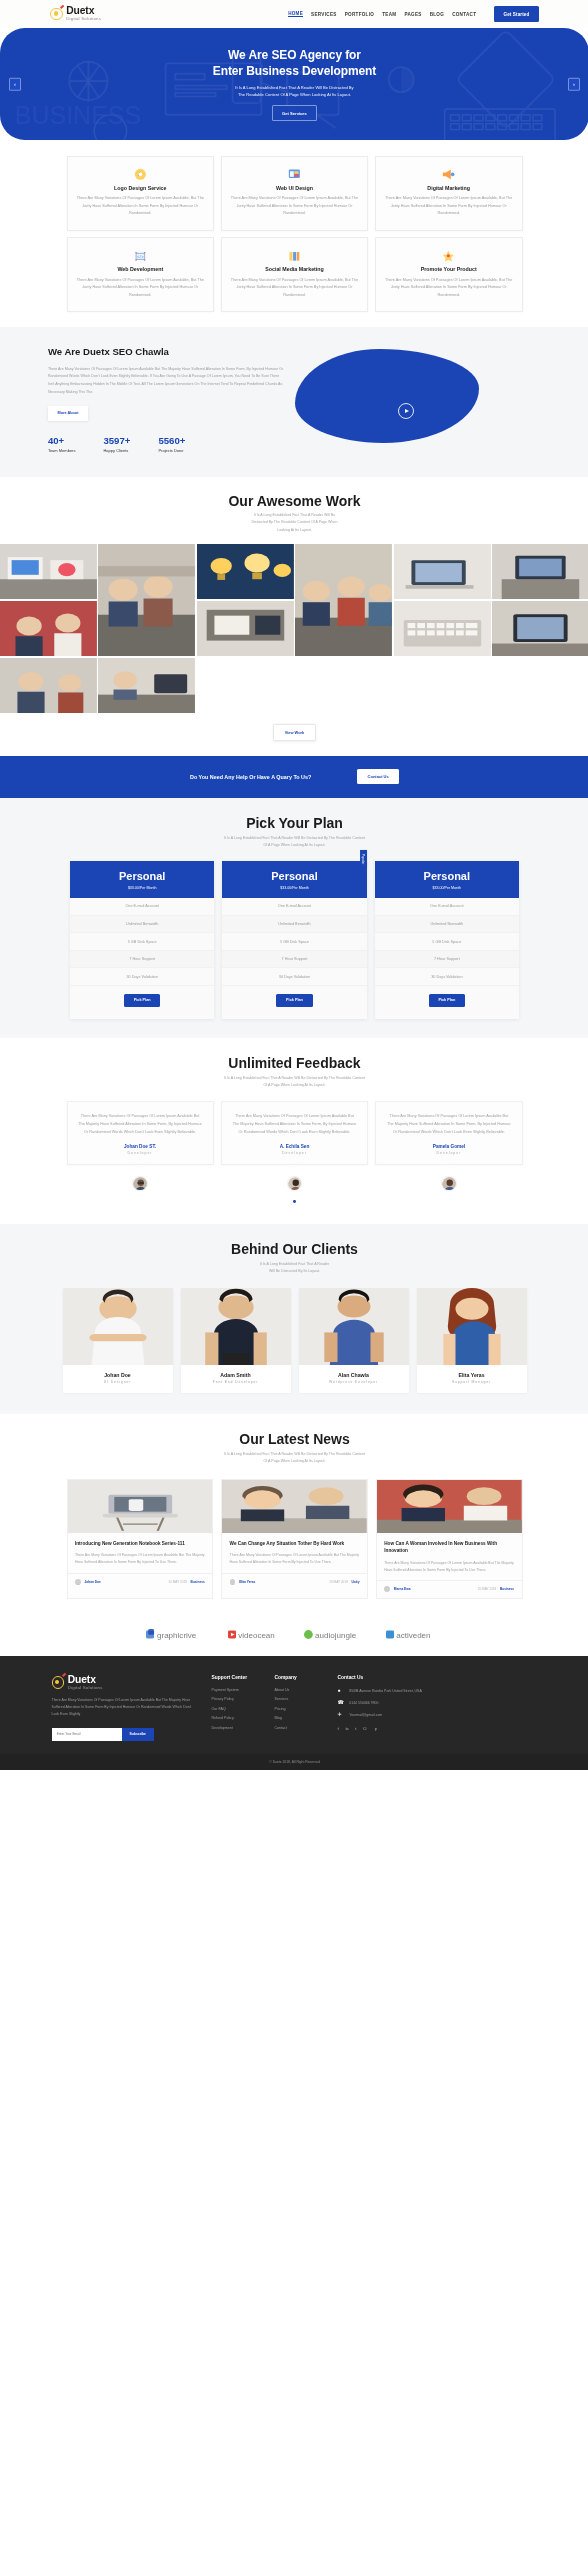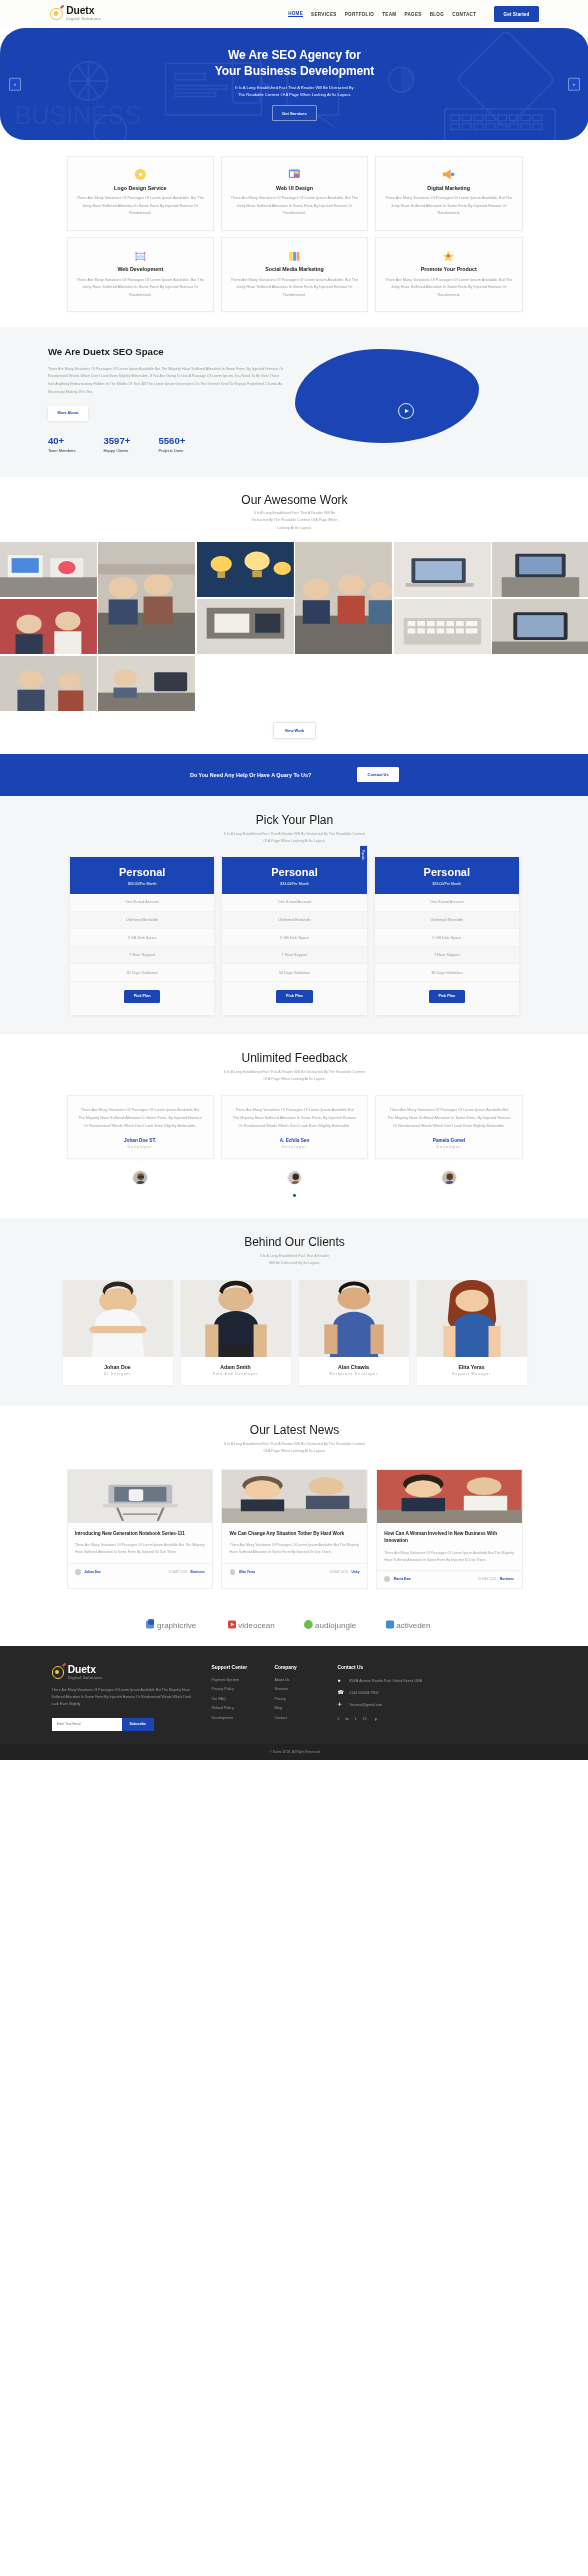--- a/index.html
+++ b/index.html
@@ -131,21 +131,21 @@
     cursor: pointer;
   }
   .play-btn::after {
     content: ""; border-left: 4.4px solid #fff;
     border-top: 2.9px solid transparent; border-bottom: 2.9px solid transparent;
     margin-left: 1.5px;
   }
 
   
   .portfolio { background: #fff; padding: 16px 0 0; text-align: center; }
-  .sec-title { font-size: 12px; font-weight: normal; color: #1c1c1c; }
+  .sec-title { font-size: 14px; font-weight: bold; color: #1c1c1c; }
   .sec-sub { font-size: 3.6px; color: #a2a2a2; line-height: 2.0; margin-top: 3.7px; }
   .gallery { margin-top: 10.3px; display: grid; grid-template-columns: repeat(6, 1fr); gap: 1.5px; }
   .gal-item { position: relative; overflow: hidden; }
   .gal-item.tall { grid-row: span 2; height: 112px; }
   .gal-item.small { height: 55px; }
   .gal-img { width: 100%; height: 100%; display: block; }
   .view-work-wrap { padding: 10.3px 0 14.7px; background:#fff; text-align:center;}
   .btn-viewwork {
     background: #fff; color: #1b45b4; font-size: 3.9px; font-weight: bold;
     padding: 5.2px 11px; border: 0.7px solid #e7e7e7; border-radius: 1.5px;
@@ -354,21 +354,21 @@
         <text x="20" y="130" font-size="34" font-family="Liberation Sans" fill="#ffffff" opacity="0.5" stroke="none">BUSINESS</text>
         <rect x="390" y="60" width="70" height="58" rx="3"></rect>
         <path d="M430 118 l26 18"></path>
       </g>
     </svg>
     <div class="hero-arrow left">‹</div>
     <div class="hero-arrow right">›</div>
     <div class="hero-inner">
       <h1>
         <span>We Are SEO Agency for</span><br>
-        <span>Your Business Development</span>
+        <span>Enter Business Development</span>
       </h1>
       <p>
         <span>It Is A Long Established Fact That A Reader Will Be Distracted By</span><br>
         <span>The Readable Content Of A Page When Looking At Its Layout.</span>
       </p>
       <button class="hero-btn">Get Services</button>
     </div>
   </section>
 
   <section class="services">
@@ -447,21 +447,21 @@
         <div class="svc-title">Promote Your Product</div>
         <div class="svc-desc">There Are Many Variations Of Passages Of Lorem Ipsum Available, But The Jority Have Suffered Alteration In Some Form By Injected Humour Or Randomised.</div>
       </div>
 
     </div>
   </section>
 
   <section class="about">
     <div class="about-row">
       <div class="about-left">
-        <h2>We Are Duetx SEO Space</h2>
+        <h2>We Are Duetx SEO Chawla</h2>
         <div class="about-desc">There Are Many Variations Of Passages Of Lorem Ipsum Available But The Majority Have Suffered Alteration In Some Form, By Injected Humour Or Randomised Words Which Don't Look Even Slightly Believable. If You Are Going To Use A Passage Of Lorem Ipsum, You Need To Be Sure There Isn't Anything Embarrassing Hidden In The Middle Of Text. All The Lorem Ipsum Generators On The Internet Tend To Repeat Predefined Chunks As Necessary Making This The.</div>
         <button class="btn-moreabout">More About</button>
         <div class="counters">
           <div>
             <div class="counter-num">40+</div>
             <div class="counter-lbl">Team Members</div>
           </div>
           <div>
             <div class="counter-num">3597+</div>
             <div class="counter-lbl">Happy Clients</div>

